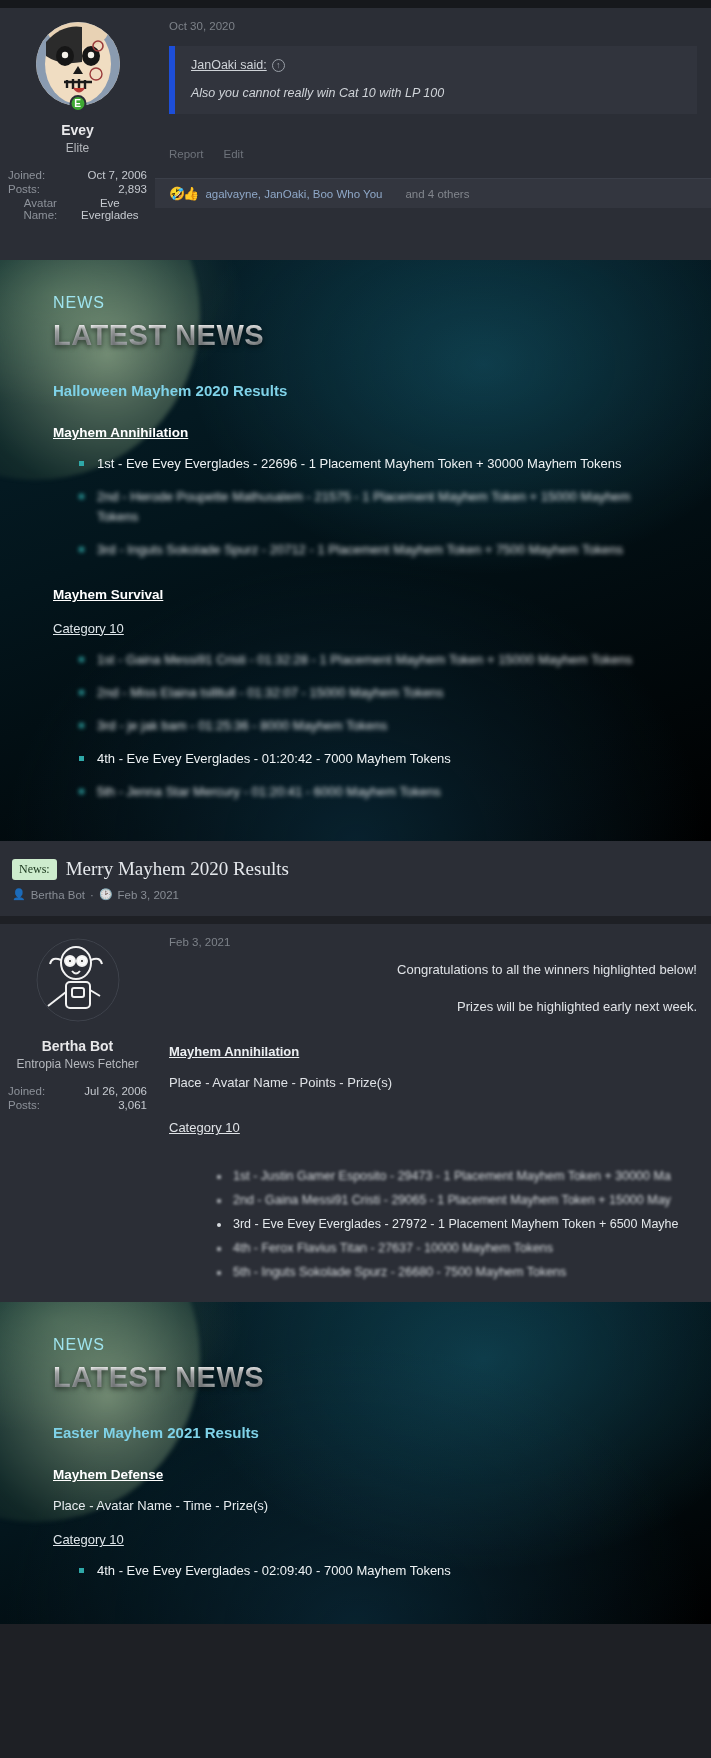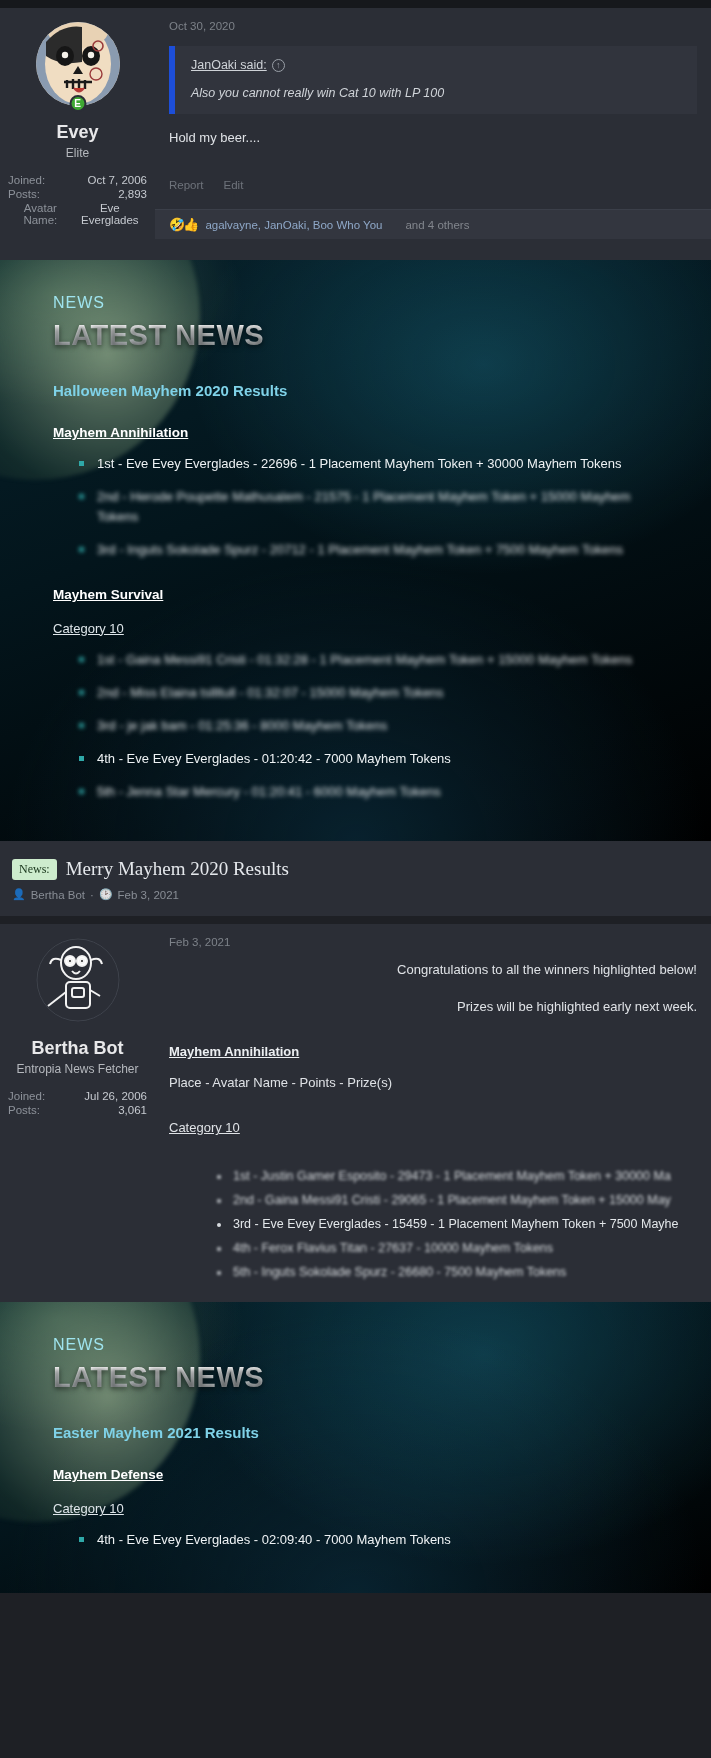--- a/index.html
+++ b/index.html
@@ -26,21 +26,21 @@
     width: 84px; height: 84px; border-radius: 50%;
     overflow: hidden; display: block; background: #c9c2b8;
   }
   .avatar svg { display: block; }
   .online-dot {
     position: absolute; left: 50%; bottom: -6px; transform: translateX(-50%);
     width: 17px; height: 17px; border-radius: 50%;
     background: #3ea832; border: 2px solid #2b2e36;
     color: #fff; font-size: 10px; line-height: 13px; font-weight: bold;
   }
-  .username { margin-top: 16px; font-weight: bold; font-size: 18px; color: #e8e8ea; }
+  .username { margin-top: 16px; font-weight: bold; font-size: 14px; color: #e8e8ea; }
   .usertitle { margin-top: 3px; font-size: 12px; color: #b5b8bd; }
   .stats { margin-top: 13px; font-size: 11.5px; color: #8d929a; }
   .stat-row { display: flex; justify-content: space-between; padding: 1px 0; }
   .stat-row .sv { color: #c6cad0; }
   .stat-row .sv.name { color: #c6cad0; }
 
   .post-main { flex: 1 1 auto; padding: 12px 14px 10px 14px; min-width: 0; }
   .post-date { font-size: 11.5px; color: #7d8289; margin-bottom: 14px; }
   .quote {
     border-left: 6px solid #1d4ed8;
@@ -206,21 +206,20 @@
     <div class="post-main">
       <div class="post-date">Oct 30, 2020</div>
 
       <div class="quote">
         <div class="quote-head">
           <a>JanOaki said:</a><span class="quote-arrow">↑</span>
         </div>
         <div class="quote-body">Also you cannot really win Cat 10 with LP 100</div>
       </div>
 
-      <div class="post-body">Hold my beer....</div>
 
       <div class="post-actions">
         <span>Report</span>
         <span>Edit</span>
       </div>
 
       <div class="reactions">
         <span class="rx-emoji">🤣👍</span>
         <a>agalvayne, JanOaki, Boo Who You</a>
         <span class="muted">and 4 others</span>
@@ -307,34 +306,35 @@
     <div class="post-main post2-body">
       <div class="post-date">Feb 3, 2021</div>
       <p>Congratulations to all the winners highlighted below!</p>
       <p class="p2-line">Prizes will be highlighted early next week.</p>
       <div class="p2-h">Mayhem Annihilation</div>
       <div class="p2-sub">Place - Avatar Name - Points - Prize(s)</div>
       <div class="p2-cat">Category 10</div>
       <ul class="p2-list">
         <li class="blurred-soft">1st - Justin Gamer Esposito - 29473 - 1 Placement Mayhem Token + 30000 Ma</li>
         <li class="blurred-soft">2nd - Gaina Messi91 Cristi - 29065 - 1 Placement Mayhem Token + 15000 May</li>
-        <li>3rd - Eve Evey Everglades - 15459 - 1 Placement Mayhem Token + 7500 Mayhe</li>
+        <li>3rd - Eve Evey Everglades - 27972 - 1 Placement Mayhem Token + 6500 Mayhe</li>
         <li class="blurred-soft">4th - Ferox Flavius Titan - 27637 - 10000 Mayhem Tokens</li>
         <li class="blurred-soft">5th - Inguts Sokolade Spurz - 26680 - 7500 Mayhem Tokens</li>
       </ul>
     </div>
   </div>
 
   <div class="news-block" style="min-height:190px;">
     <div class="planet"></div>
     <div class="news-inner" style="padding-bottom:30px;">
       <div class="news-kicker">NEWS</div>
       <div class="news-title">LATEST NEWS</div>
       <div class="news-subtitle">Easter Mayhem 2021 Results</div>
       <div class="news-h">Mayhem Defense</div>
+      <div class="news-line">Place - Avatar Name - Time - Prize(s)</div>
       <div class="news-link">Category 10</div>
       <ul class="news-list">
         <li>4th - Eve Evey Everglades - 02:09:40 - 7000 Mayhem Tokens</li>
       </ul>
     </div>
   </div>
 
 </div>
 
 </body></html>

